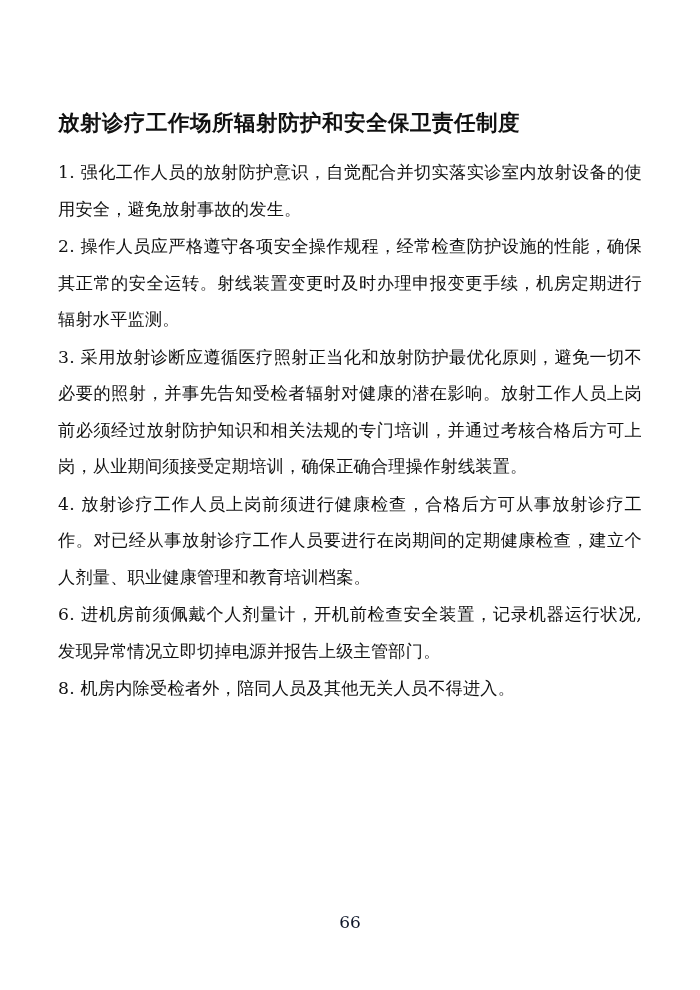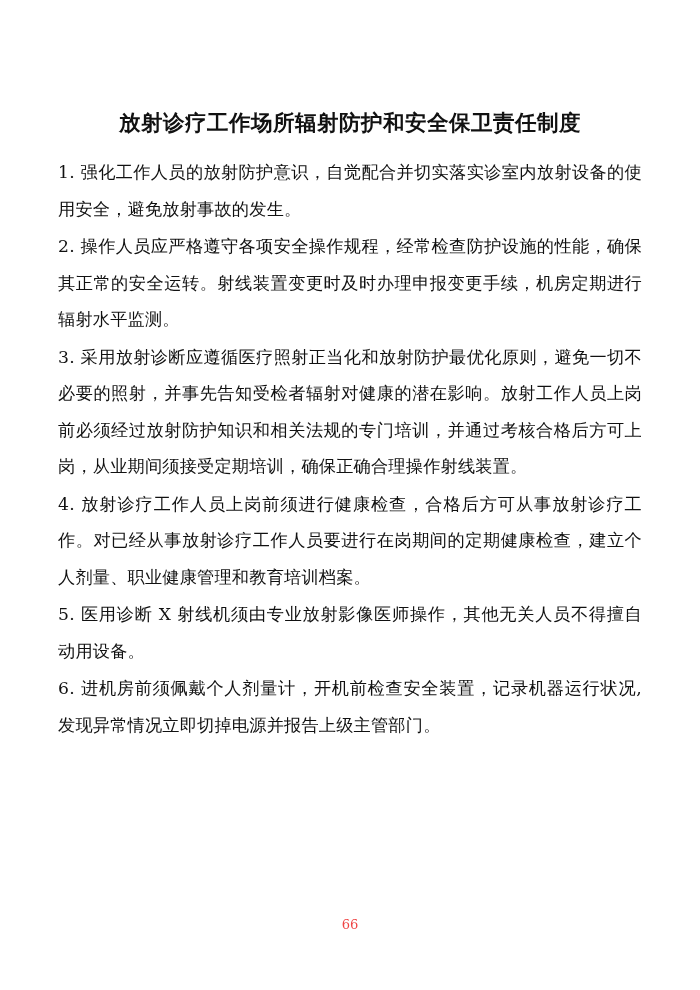--- a/index.html
+++ b/index.html
@@ -15,21 +15,20 @@
     overflow: hidden;
   }
   .page {
     position: relative;
     width: 700px;
     height: 990px;
     box-sizing: border-box;
     padding: 108px 58px 0 58px;
   }
   .doc-title {
-    text-align: center;
     font-size: 21.5px;
     font-weight: bold;
     letter-spacing: 0.5px;
     line-height: 1.4;
     margin: 0 0 16px 0;
     font-family: "DejaVu Serif", "Liberation Serif", serif;
   }
   .body-block {
     margin-top: 10px;
   }
@@ -41,36 +40,36 @@
     text-justify: inter-ideograph;
     letter-spacing: 0.2px;
     font-family: "DejaVu Serif", "Liberation Serif", serif;
   }
   .page-number {
     position: absolute;
     left: 0;
     right: 0;
     bottom: 58px;
     text-align: center;
-    font-size: 13px;
-    color: #ef4444;
+    font-size: 17px;
+    color: #0f172a;
     font-family: "DejaVu Serif", "Liberation Serif", serif;
   }
 </style>
 </head>
 <body>
 
 <div class="page">
 
   <h1 class="doc-title">放射诊疗工作场所辐射防护和安全保卫责任制度</h1>
 
   <div class="body-block">
     <p class="para">1. 强化工作人员的放射防护意识，自觉配合并切实落实诊室内放射设备的使用安全，避免放射事故的发生。</p>
     <p class="para">2. 操作人员应严格遵守各项安全操作规程，经常检查防护设施的性能，确保其正常的安全运转。射线装置变更时及时办理申报变更手续，机房定期进行辐射水平监测。</p>
     <p class="para">3. 采用放射诊断应遵循医疗照射正当化和放射防护最优化原则，避免一切不必要的照射，并事先告知受检者辐射对健康的潜在影响。放射工作人员上岗前必须经过放射防护知识和相关法规的专门培训，并通过考核合格后方可上岗，从业期间须接受定期培训，确保正确合理操作射线装置。</p>
     <p class="para">4. 放射诊疗工作人员上岗前须进行健康检查，合格后方可从事放射诊疗工作。对已经从事放射诊疗工作人员要进行在岗期间的定期健康检查，建立个人剂量、职业健康管理和教育培训档案。</p>
-    <p class="para">5. 医用诊断 X 射线机须由专业放射影像医师操作，其他无关人员不得擅自动用设备。</p>
     <p class="para">6. 进机房前须佩戴个人剂量计，开机前检查安全装置，记录机器运行状况,发现异常情况立即切掉电源并报告上级主管部门。</p>
+    <p class="para">8. 机房内除受检者外，陪同人员及其他无关人员不得进入。</p>
   </div>
 
   <div class="page-number">66</div>
 
 </div>
 
 </body></html>

